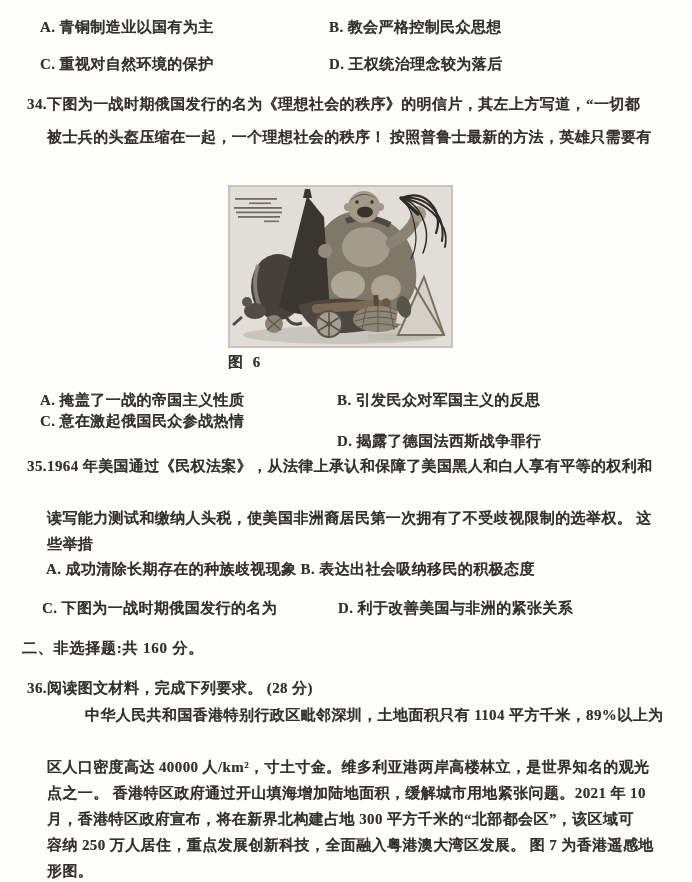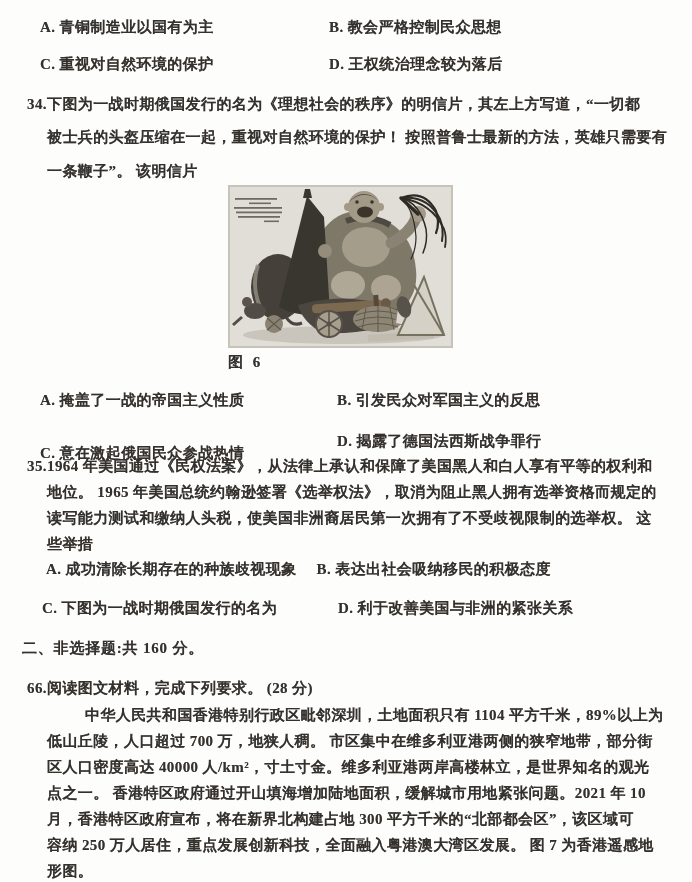--- a/index.html
+++ b/index.html
@@ -23,22 +23,21 @@
 <body>
 
 <div class="doc">
 
   <div class="ln" style="left:40px;top:18px">A. 青铜制造业以国有为主</div>
   <div class="ln" style="left:329px;top:18px">B. 教会严格控制民众思想</div>
   <div class="ln" style="left:329px;top:55px">D. 王权统治理念较为落后</div>
   <div class="ln" style="left:40px;top:55px">C. 重视对自然环境的保护</div>
 
   <div class="ln" style="left:25px;top:95px"><span class="qnum">34.</span><span>下图为一战时期俄国发行的名为《理想社会的秩序》的明信片，其左上方写道，“一切都</span></div>
-  <div class="ln" style="left:47px;top:128px">被士兵的头盔压缩在一起，重视对自然环境的保护！ 按照普鲁士最新的方法，英雄只需要有</div>
-  <div class="ln" style="left:47px;top:162px">一条鞭子”。 该明信片</div>
+  <div class="ln" style="left:47px;top:128px">被士兵的头盔压缩在一起，一个理想社会的秩序！ 按照普鲁士最新的方法，英雄只需要有</div>
 
   <div class="fig">
     <svg width="225" height="163" viewBox="0 0 225 163">
       <rect x="0" y="0" width="225" height="163" fill="#e1ded8"></rect>
       <rect x="1" y="1" width="223" height="161" fill="none" stroke="#c7c3bb" stroke-width="2"></rect>
 
       <ellipse cx="115" cy="150" rx="100" ry="9" fill="#b7b1a5" opacity="0.55"></ellipse>
 
       <g fill="#6f6b64">
         <rect x="7" y="13" width="42" height="1.8"></rect>
@@ -120,35 +119,33 @@
 
       <path d="M196 92 L216 150 L170 150 Z" fill="#d6d1c6" stroke="#77715f" stroke-width="2"></path>
       <path d="M216 150 L186 100" stroke="#77715f" stroke-width="2"></path>
       <ellipse cx="176" cy="122" rx="7" ry="11" fill="#57524a" transform="rotate(-15 176 122)"></ellipse>
     </svg>
   </div>
   <div class="ln caption" style="left:228px;top:353px">图 6</div>
 
   <div class="ln" style="left:40px;top:391px">A. 掩盖了一战的帝国主义性质</div>
   <div class="ln" style="left:337px;top:391px">B. 引发民众对军国主义的反思</div>
-  <div class="ln" style="left:40px;top:444px">C. 意在激起俄国民众参战热情</div>
+  <div class="ln" style="left:40px;top:412px">C. 意在激起俄国民众参战热情</div>
   <div class="ln" style="left:337px;top:432px">D. 揭露了德国法西斯战争罪行</div>
 
   <div class="ln" style="left:25px;top:457px"><span class="qnum">35.</span><span>1964 年美国通过《民权法案》，从法律上承认和保障了美国黑人和白人享有平等的权利和</span></div>
-  <div class="ln" style="left:47px;top:483px">地位。 1965 年美国总统约翰逊签署《选举权法》，取消为阻止黑人拥有选举资格而规定的</div>
   <div class="ln" style="left:47px;top:509px">读写能力测试和缴纳人头税，使美国非洲裔居民第一次拥有了不受歧视限制的选举权。 这</div>
   <div class="ln" style="left:47px;top:535px">些举措</div>
-  <div class="ln" style="left:46px;top:560px"><span>A. 成功清除长期存在的种族歧视现象</span><span style="margin-left:20px">B. 表达出社会吸纳移民的积极态度</span></div>
+  <div class="ln" style="left:46px;top:560px"><span>A. 成功清除长期存在的种族歧视现象</span><span style="margin-left:4px">B. 表达出社会吸纳移民的积极态度</span></div>
   <div class="ln" style="left:42px;top:599px">C. 下图为一战时期俄国发行的名为</div>
   <div class="ln" style="left:338px;top:599px">D. 利于改善美国与非洲的紧张关系</div>
 
   <div class="ln section" style="left:22px;top:639px">二、非选择题:共 160 分。</div>
 
-  <div class="ln" style="left:25px;top:679px"><span class="qnum">66.</span><span>阅读图文材料，完成下列要求。 (28 分)</span></div>
+  <div class="ln" style="left:25px;top:679px"><span class="qnum">36.</span><span>阅读图文材料，完成下列要求。 (28 分)</span></div>
   <div class="ln" style="left:85px;top:706px">中华人民共和国香港特别行政区毗邻深圳，土地面积只有 1104 平方千米，89%以上为</div>
-  <div class="ln" style="left:47px;top:732px">低山丘陵，人口超过 700 万，地狭人稠。 市区集中在维多利亚港两侧的狭窄地带，部分街</div>
   <div class="ln" style="left:47px;top:758px">区人口密度高达 40000 人/km²，寸土寸金。维多利亚港两岸高楼林立，是世界知名的观光</div>
   <div class="ln" style="left:47px;top:784px">点之一。 香港特区政府通过开山填海增加陆地面积，缓解城市用地紧张问题。2021 年 10</div>
   <div class="ln" style="left:47px;top:810px">月，香港特区政府宣布，将在新界北构建占地 300 平方千米的“北部都会区”，该区域可</div>
   <div class="ln" style="left:47px;top:836px">容纳 250 万人居住，重点发展创新科技，全面融入粤港澳大湾区发展。 图 7 为香港遥感地</div>
   <div class="ln" style="left:47px;top:862px">形图。</div>
 
 </div>
 
 </body></html>

